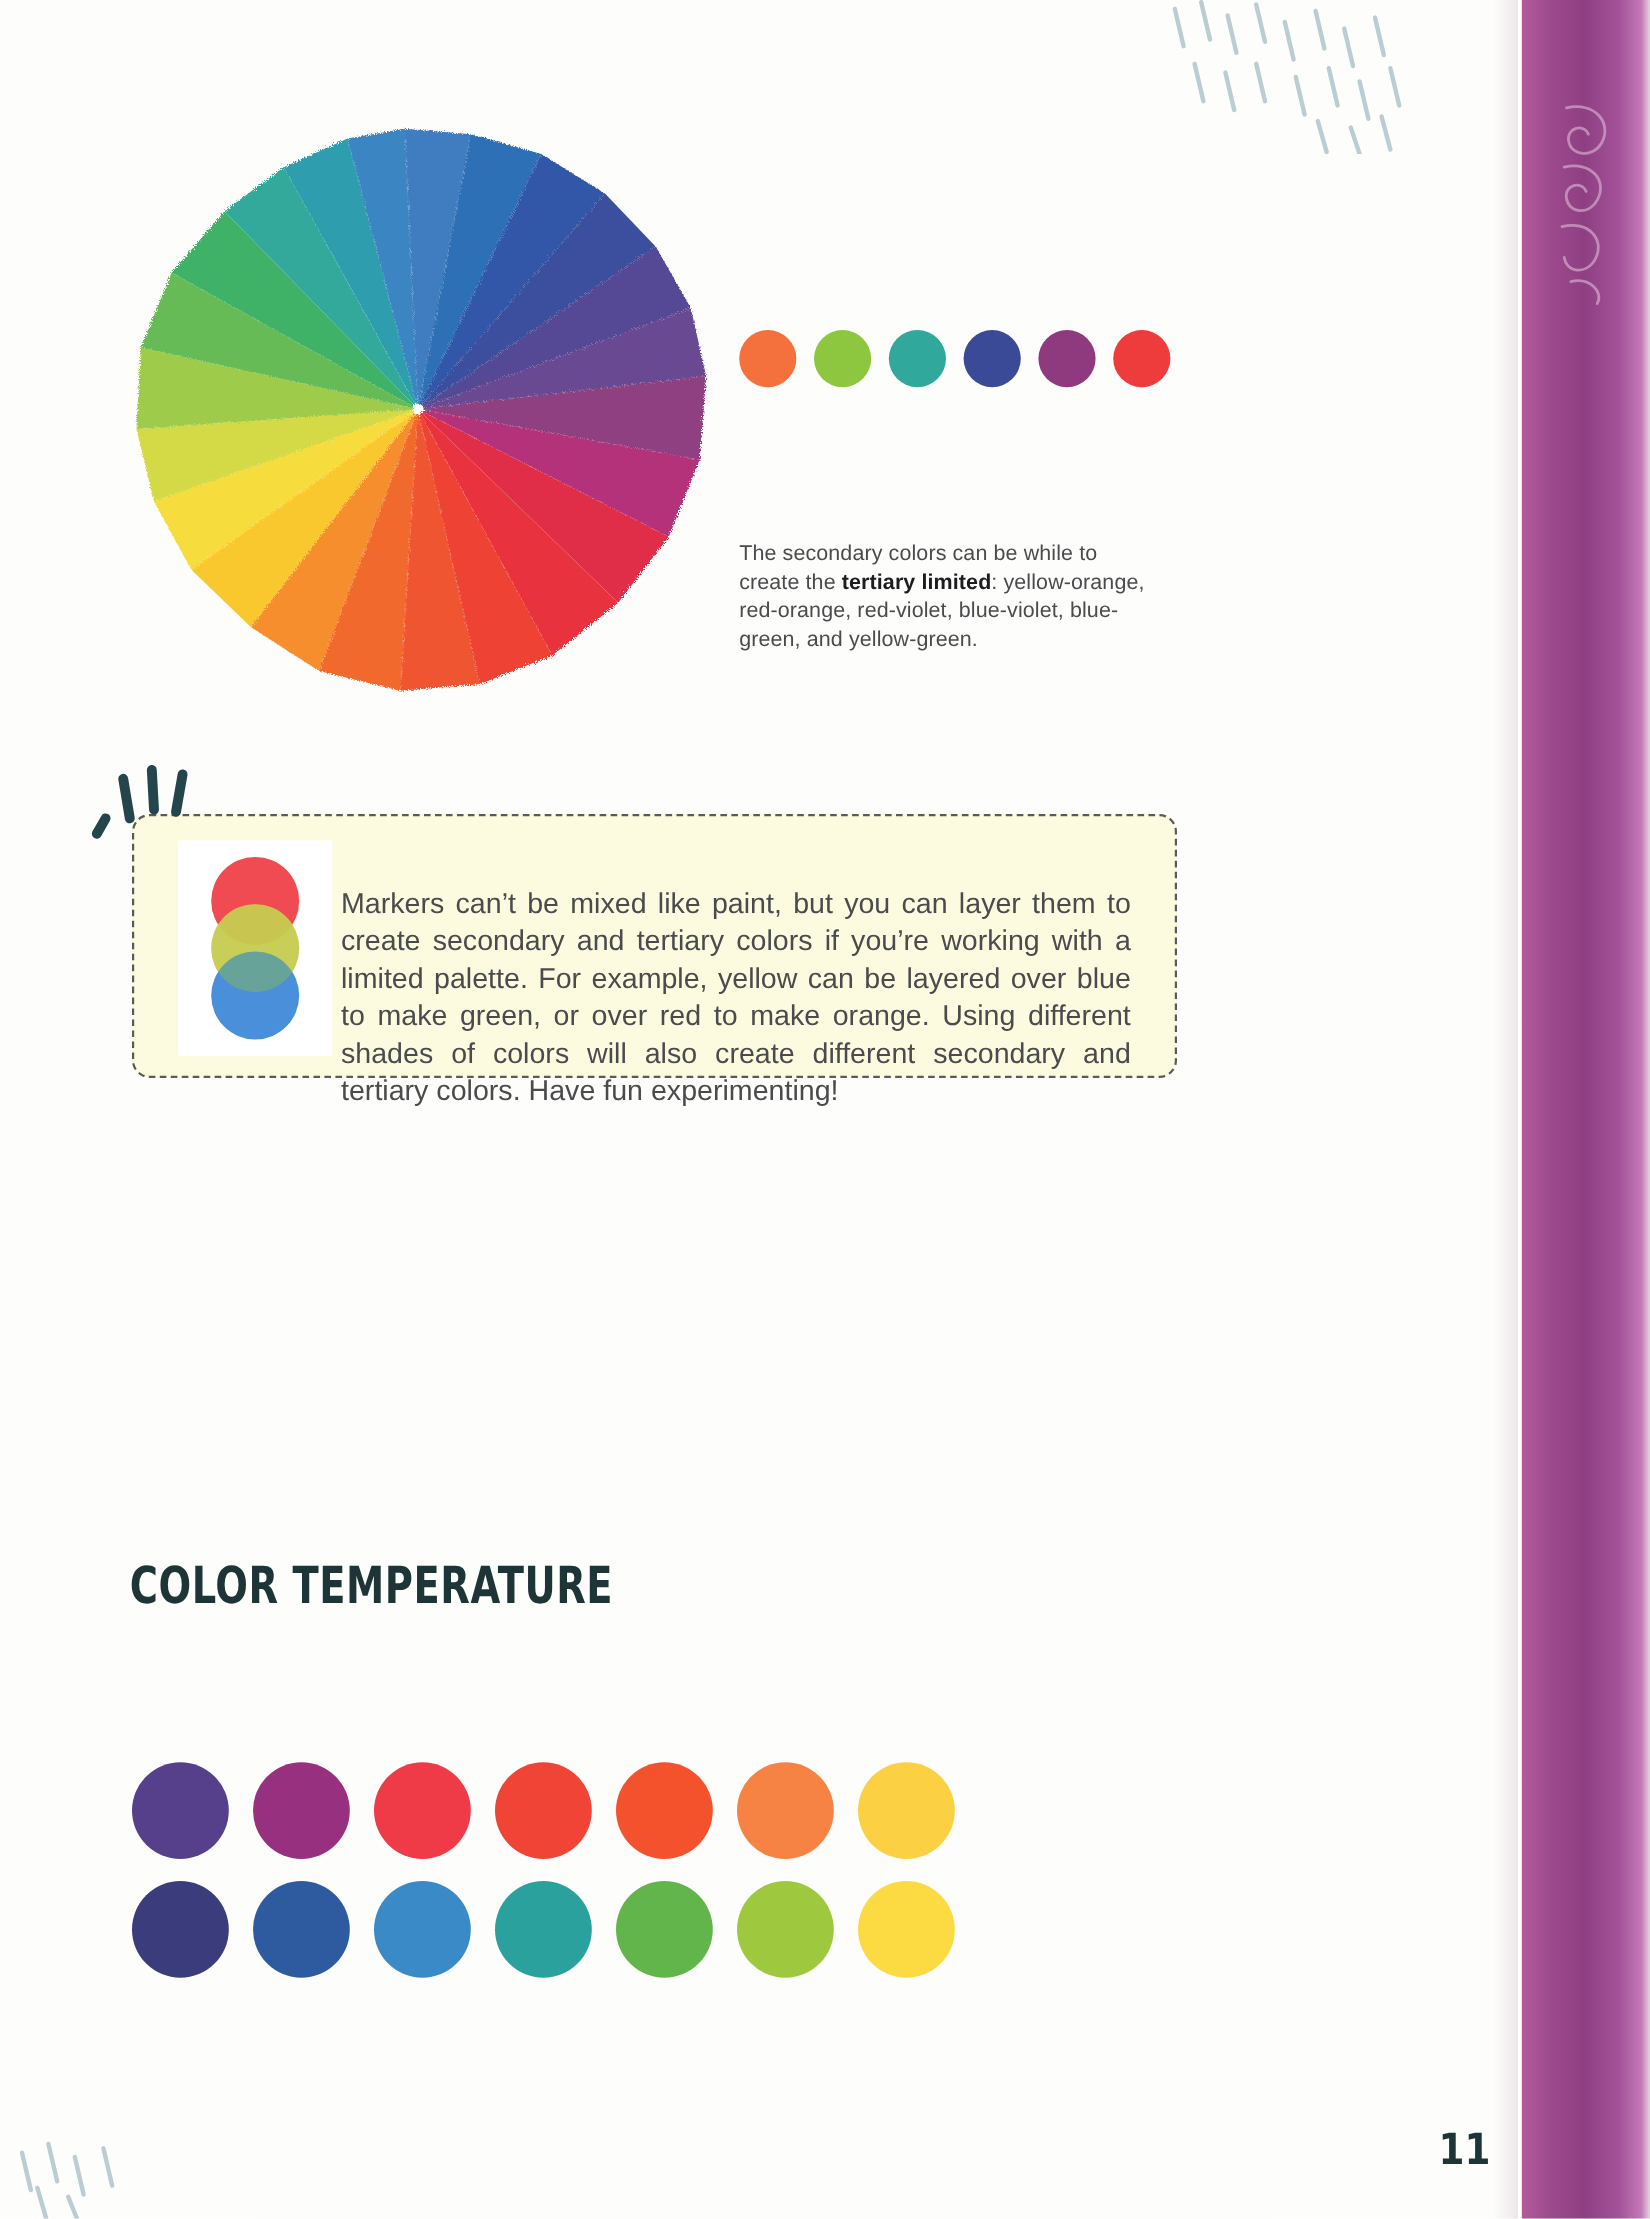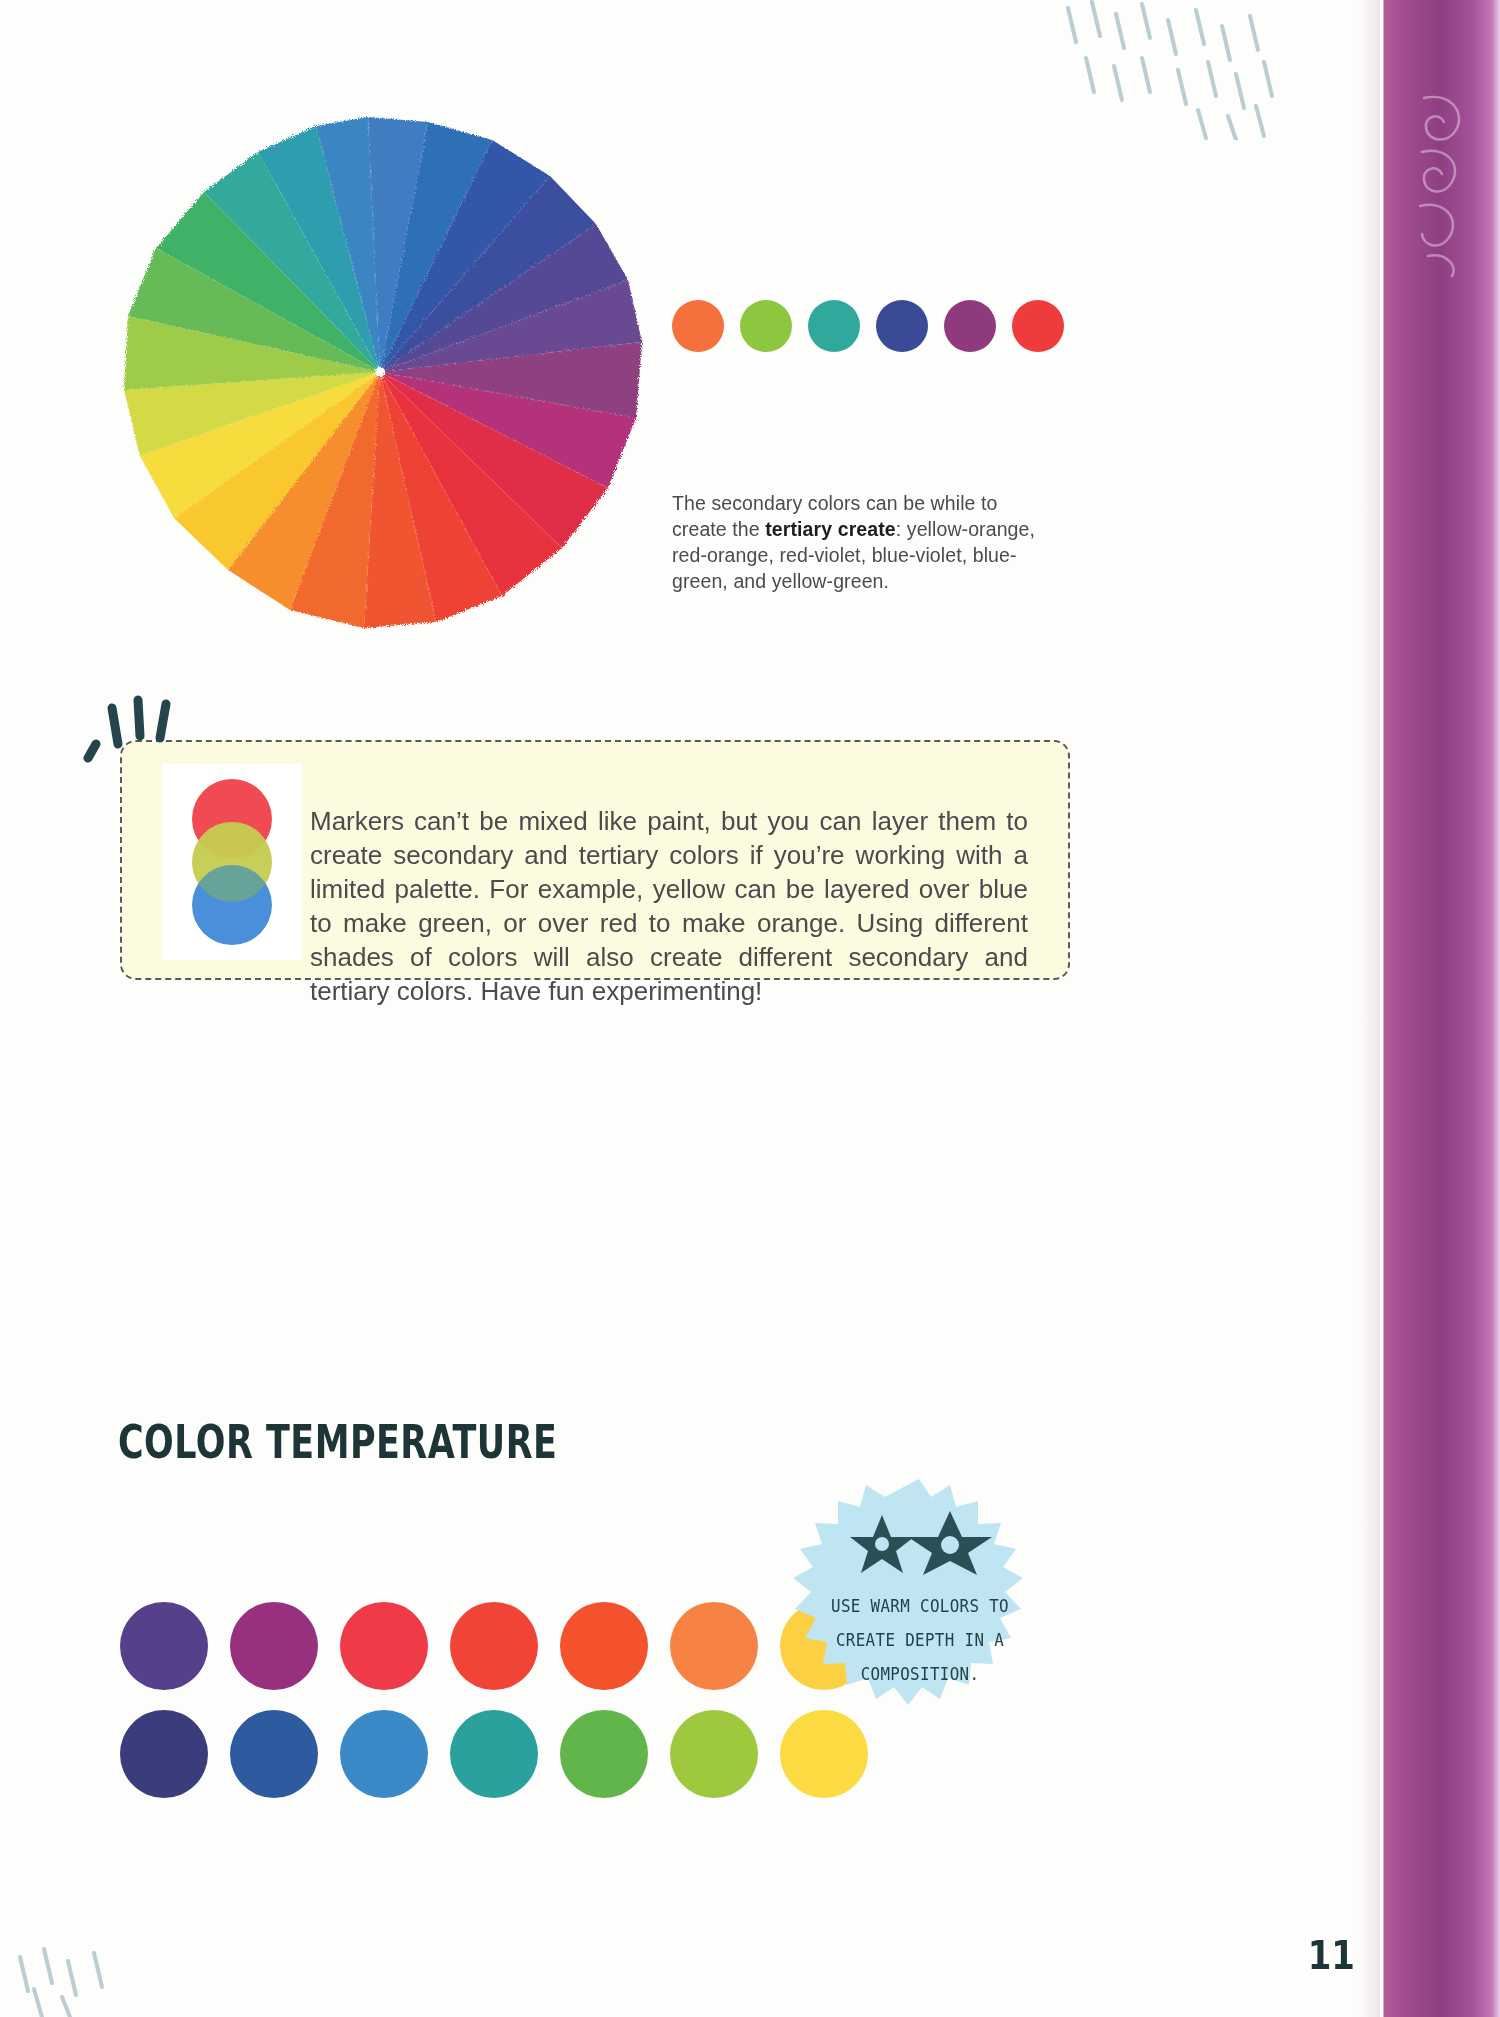--- a/index.html
+++ b/index.html
@@ -175,21 +175,21 @@
 
   <div class="tertiary-row">
     <span class="dot" style="background:#f4703c"></span>
     <span class="dot" style="background:#8dc63f"></span>
     <span class="dot" style="background:#31a89c"></span>
     <span class="dot" style="background:#3b4a96"></span>
     <span class="dot" style="background:#8f3a7e"></span>
     <span class="dot" style="background:#ee3b3b"></span>
   </div>
 
-  <p class="tertiary-text"><span>The secondary colors can be while to create the </span><b>tertiary create</b><span>: yellow-orange, red-orange, red-violet, blue-violet, blue-green, and yellow-green.</span></p>
+  <p class="tertiary-text"><span>The secondary colors can be while to create the </span><b>tertiary limited</b><span>: yellow-orange, red-orange, red-violet, blue-violet, blue-green, and yellow-green.</span></p>
 
   <div class="callout">
 
     <svg class="spark" viewBox="0 0 130 90">
       <g stroke="#24454b" stroke-width="9" stroke-linecap="round">
         <line x1="14" y1="76" x2="22" y2="62"></line>
         <line x1="38" y1="26" x2="44" y2="62"></line>
         <line x1="64" y1="18" x2="66" y2="54"></line>
         <line x1="92" y1="22" x2="86" y2="56"></line>
       </g>
@@ -224,36 +224,20 @@
       <span class="swatch" style="background:#3a3c7c"></span>
       <span class="swatch" style="background:#2e5ba0"></span>
       <span class="swatch" style="background:#3a8ac8"></span>
       <span class="swatch" style="background:#2ba19e"></span>
       <span class="swatch" style="background:#62b54a"></span>
       <span class="swatch" style="background:#9ec93f"></span>
       <span class="swatch" style="background:#fbdb41"></span>
     </div>
   </div>
 
-  <div class="badge">
-    <svg viewBox="0 0 282 262" width="282" height="262" style="position:absolute;left:0;top:0;">
-      <path d="M141 4 L153 22 L172 10 L178 32 L200 26 L200 49 L223 48 L216 69 L238 74 L225 92 L245 103 L227 117 L243 134 L222 143 L233 163 L211 167 L215 189 L193 188 L191 210 L170 203 L162 224 L144 212 L130 230 L116 212 L98 224 L90 203 L69 210 L67 188 L45 189 L49 167 L27 163 L38 143 L17 134 L33 117 L15 103 L35 92 L22 74 L44 69 L37 48 L60 49 L60 26 L82 32 L88 10 L107 22 Z" fill="#bfe4f2"></path>
-    </svg>
-    <svg class="badge-stars" viewBox="0 0 150 64">
-      <path d="M36 4 L45 26 L68 26 L50 40 L57 62 L36 48 L15 62 L22 40 L4 26 L27 26 Z" fill="#2c4f56"></path>
-      <circle cx="36" cy="33" r="7" fill="#bfe4f2"></circle>
-      <path d="M104 0 L116 26 L146 26 L122 42 L131 64 L104 50 L77 64 L86 42 L62 26 L92 26 Z" fill="#2c4f56"></path>
-      <circle cx="104" cy="34" r="9" fill="#bfe4f2"></circle>
-    </svg>
-    <div class="badge-text">
-      <div>USE WARM COLORS TO</div>
-      <div>CREATE DEPTH IN A</div>
-      <div>COMPOSITION.</div>
-    </div>
-  </div>
 
   <svg class="hatch-bottom" viewBox="0 0 160 90">
     <g stroke="#b9cdd2" stroke-width="4" stroke-linecap="round">
       <line x1="10" y1="30" x2="18" y2="64"></line>
       <line x1="34" y1="22" x2="42" y2="56"></line>
       <line x1="58" y1="34" x2="66" y2="68"></line>
       <line x1="84" y1="26" x2="92" y2="60"></line>
       <line x1="24" y1="62" x2="32" y2="90"></line>
       <line x1="52" y1="70" x2="60" y2="90"></line>
     </g>

